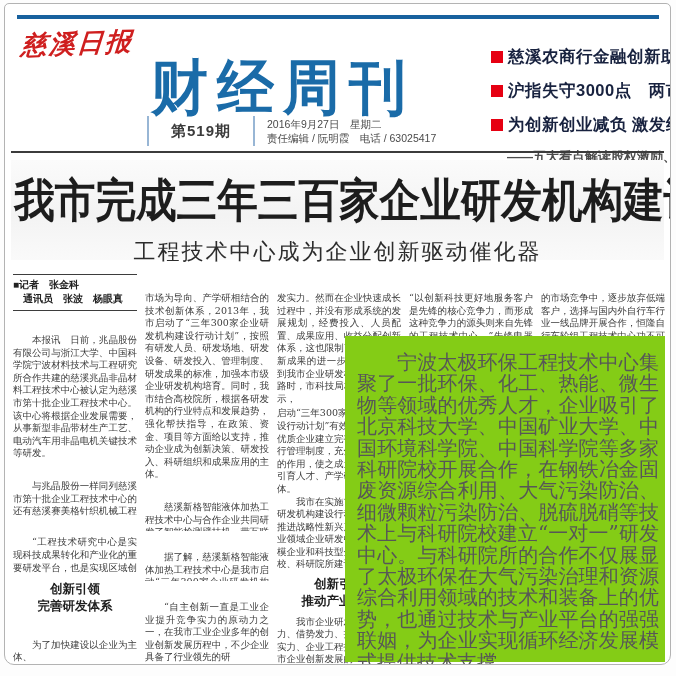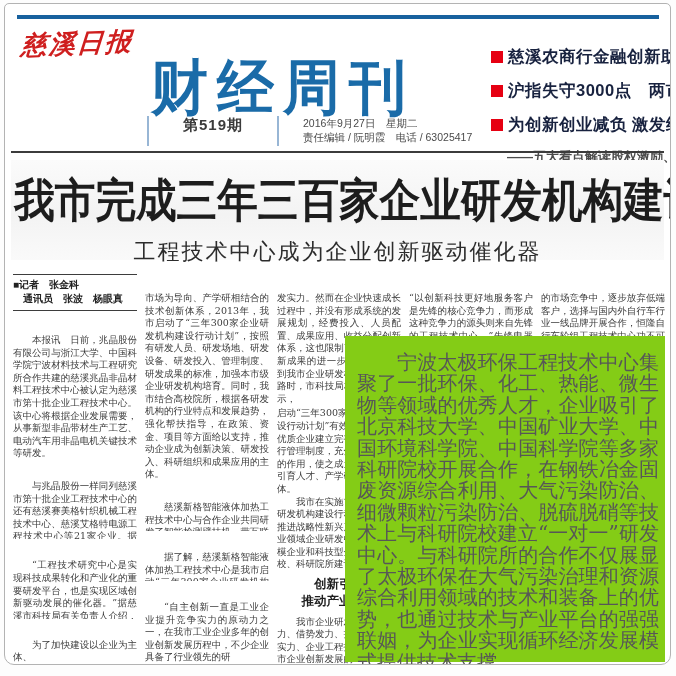--- a/index.html
+++ b/index.html
@@ -9,21 +9,21 @@
   .frame{position:absolute;left:4px;top:3px;width:665px;height:660px;background:#ffffff;
          border:1.5px solid #b3b3b3;border-radius:5px 5px 10px 10px;overflow:hidden;}
   
   .topline{position:absolute;left:12px;top:11px;width:642px;height:4px;background:#17619e;}
   .logo{position:absolute;left:16px;top:22px;font-family:"DejaVu Serif",serif;font-size:26px;
         font-weight:700;font-style:italic;color:#cf1f1f;transform:rotate(-2deg) skewX(-6deg);
         letter-spacing:2px;}
   .masthead-title{position:absolute;left:146px;top:44px;font-size:57px;font-weight:900;
         color:#1a6ba8;letter-spacing:9px;transform:scaleY(1.05);transform-origin:left top;
         white-space:nowrap;}
-  .issue-row{position:absolute;left:142px;top:112px;display:flex;align-items:flex-start;gap:24px;}
+  .issue-row{position:absolute;left:142px;top:112px;display:flex;align-items:center;gap:12px;}
   .vbar{width:2px;height:30px;background:#98b6d5;}
   .issue-no{font-size:15px;color:#3b3b3b;font-weight:600;letter-spacing:1px;padding:0 10px;}
   .date-block{font-size:10.5px;color:#4a4a4a;line-height:14px;white-space:pre-line;}
   .teasers{position:absolute;left:486px;top:42px;width:179px;overflow:hidden;}
   .teaser-item{display:flex;align-items:center;margin-bottom:12px;white-space:nowrap;}
   .red-square{flex:0 0 12px;width:12px;height:12px;background:#e60012;margin-right:5px;}
   .teaser-text{font-size:16.5px;font-weight:800;color:#18223f;letter-spacing:0.5px;}
   .teaser-sub{font-size:13px;font-weight:600;color:#4c4c4c;padding-left:16px;white-space:nowrap;}
   .header-rule{position:absolute;left:6px;top:147px;width:653px;height:2px;background:#3c3c3c;}
   
@@ -97,20 +97,22 @@
     </div>
 
     <div class="body">
 
       <div class="col">
         <div class="byline">■记者　张金科
 　通讯员　张波　杨眼真</div>
         <p>本报讯　日前，兆晶股份有限公司与浙江大学、中国科学院宁波材料技术与工程研究所合作共建的慈溪兆晶非晶材料工程技术中心被认定为慈溪市第十批企业工程技术中心。该中心将根据企业发展需要，从事新型非晶带材生产工艺、电动汽车用非晶电机关键技术等研发。</p>
         <p class="grow">与兆晶股份一样同列慈溪市第十批企业工程技术中心的还有慈溪赛美格针织机械工程技术中心、慈溪艾格特电源工程技术中心等21家企业。据慈溪市科技局统计，截至目前，我市已有329家企业建立慈溪市级及以上工程技术中心，完成了我市以战略性新兴产业和传统优势产业领域为重点的三年300家企业研发机构建设行动计划。</p>
         <p class="grow">“工程技术研究中心是实现科技成果转化和产业化的重要研发平台，也是实现区域创新驱动发展的催化器。”据慈溪市科技局有关负责人介绍，在慈溪工业企业转型升级的大背景下，企业工程技术中心发挥了重大作用，我市通过组织引导引进研发设备仪器、实施科技项目、推进产学研合作等举措，大力提升企业建设工程技术中心力度，使工程技术中心成为企业在智能化、信息化进程中的创新原动力。</p>
+        <div class="subhead">创新引领
+完善研发体系</div>
         <p>为了加快建设以企业为主体、</p>
       </div>
 
       <div class="col">
         <p class="noindent">市场为导向、产学研相结合的技术创新体系，2013年，我市启动了“三年300家企业研发机构建设行动计划”，按照有研发人员、研发场地、研发设备、研发投入、管理制度、研发成果的标准，加强本市级企业研发机构培育。同时，我市结合高校院所，根据各研发机构的行业特点和发展趋势，强化帮扶指导，在政策、资金、项目等方面给以支持，推动企业成为创新决策、研发投入、科研组织和成果应用的主体。</p>
         <p class="grow">慈溪新格智能液体加热工程技术中心与合作企业共同研发了智能检测壁挂机、带互联网商用净水器等新型水处理设备，这些新产品带有GPS、WIFI信息收发系统和水质检测探头，具备自我诊断、服务前置、显示TDS值等功能，目前，水质检测壁挂机已经开始量产。</p>
         <p class="grow">据了解，慈溪新格智能液体加热工程技术中心是我市启动“三年300家企业研发机构建设行动计划”后，首批列入慈溪市企业工程中心名单的工程技术中心。在家电产品互联网、智能化进程加快的大背景下，该中心紧跟国内水处理设备发展潮流，先后开发了一系列智能型产品，在推动企业创新升级中发挥重要作用，带动企业在竞争激烈的家电市场保持平稳增长。</p>
         <p>“自主创新一直是工业企业提升竞争实力的原动力之一，在我市工业企业多年的创业创新发展历程中，不少企业具备了行业领先的研</p>
       </div>
 

